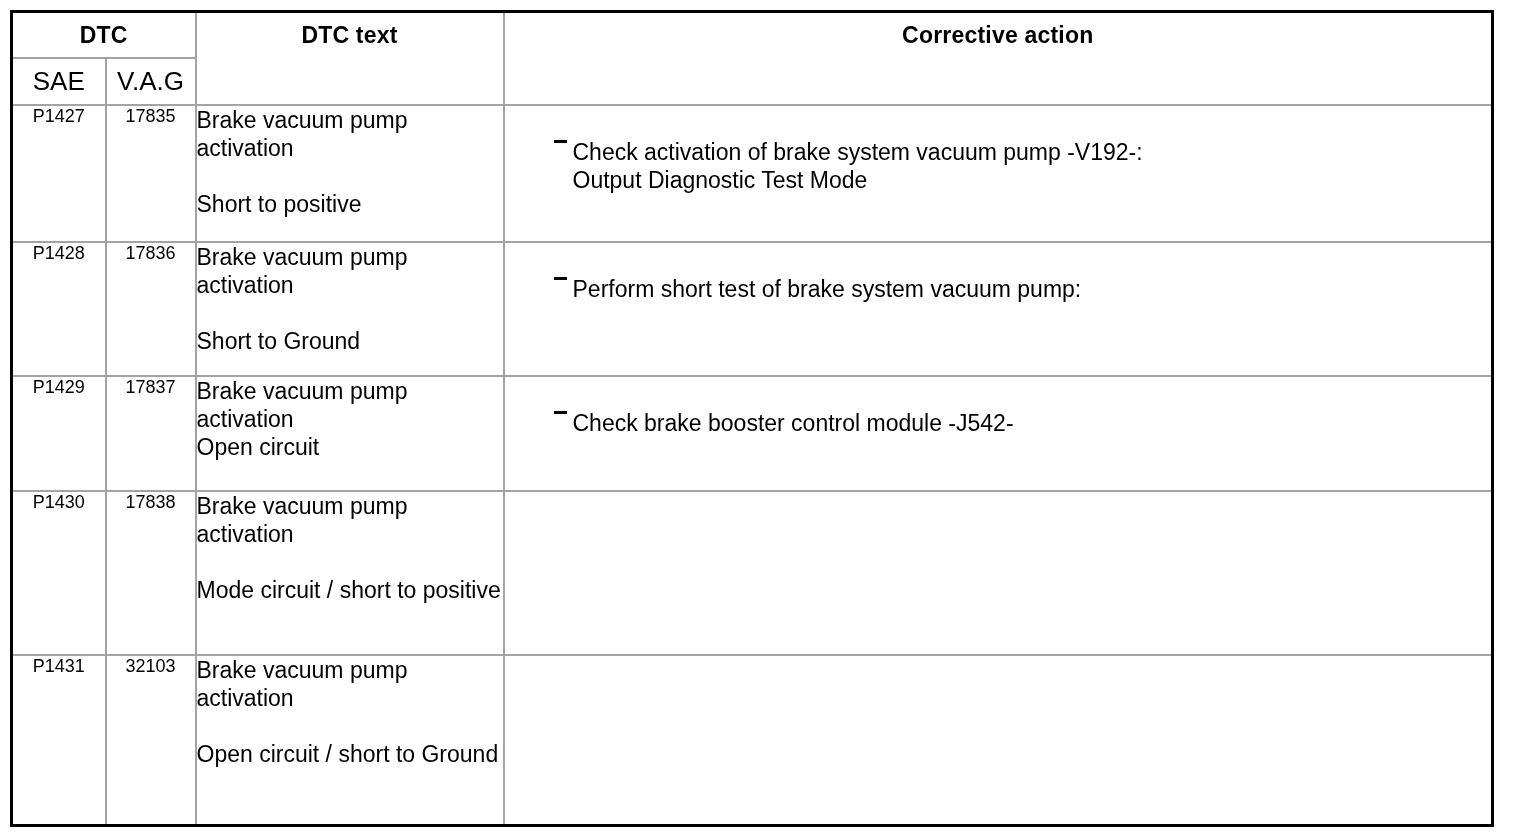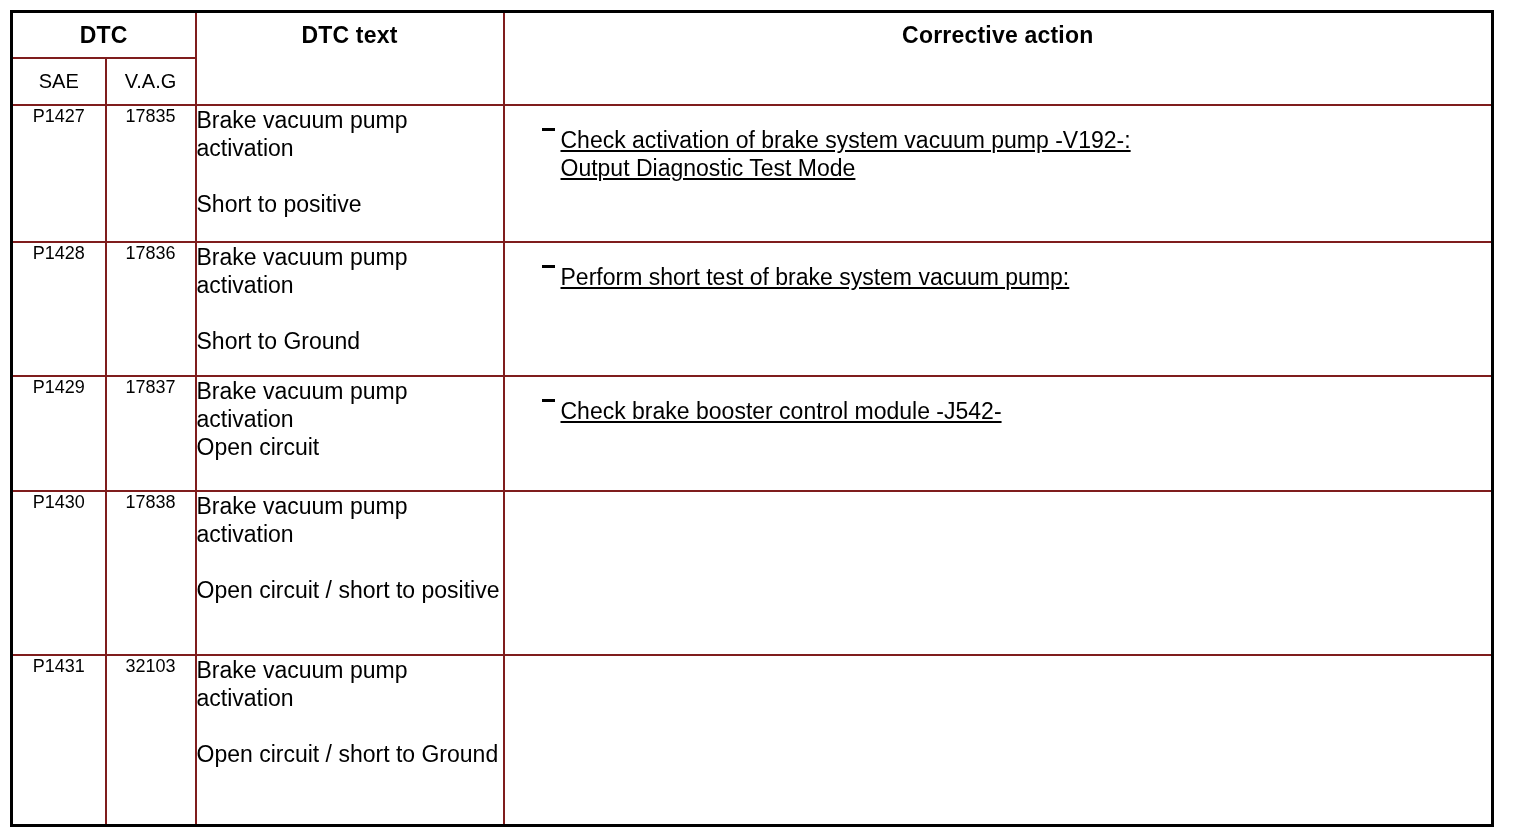--- a/index.html
+++ b/index.html
@@ -27,21 +27,21 @@
     left: 10px;
     top: 10px;
     width: 1481px;
     border-collapse: collapse;
     table-layout: fixed;
     background: #ffffff;
   }
 
   table.dtc-table td,
   table.dtc-table th {
-    border: 2px solid #7f1d1d;
+    border: 2px solid #a3a3a3;
     padding: 0;
     vertical-align: top;
     background: #ffffff;
   }
 
   
   table.dtc-table {
     border: 3px solid #000000;
   }
 
@@ -55,21 +55,21 @@
   th.hdr {
     font-weight: bold;
     font-size: 23px;
     text-align: center;
     height: 44px;
     line-height: 44px;
     letter-spacing: 0.2px;
   }
   th.hdr-sub {
     font-weight: normal;
-    font-size: 20px;
+    font-size: 26px;
     text-align: center;
     height: 45px;
     line-height: 45px;
   }
 
   
   td.code-cell {
     font-size: 18px;
     text-align: center;
     padding-top: 11px;
@@ -90,23 +90,22 @@
   .text-block { white-space: pre-line; }
 
   .gap {
     display: block;
     height: 28px;
   }
 
   
   ul.action-list {
     list-style: none;
-    margin: 4px;
+    margin: 16px;
     padding: 16px 0 0 52px;
-    text-decoration: underline;
   }
   ul.action-list li {
     position: relative;
     margin: 0 0 0 0;
     padding: 0;
     line-height: 28px;
     white-space: pre-line;
   }
   ul.action-list li .bullet-dash {
     position: absolute;
@@ -175,21 +174,21 @@
           <td class="text-cell"><span class="text-block">Brake vacuum pump activation</span><br><span class="text-block">Open circuit</span></td>
           <td class="action-cell">
             <ul class="action-list">
               <li><span class="bullet-dash"></span><span>Check brake booster control module -J542-</span></li>
             </ul>
           </td>
         </tr>
         <tr class="row-4">
           <td class="code-cell">P1430</td>
           <td class="code-cell">17838</td>
-          <td class="text-cell"><span class="text-block">Brake vacuum pump activation</span><span class="gap"></span><span class="text-block">Open circuit / short to positive</span></td>
+          <td class="text-cell"><span class="text-block">Brake vacuum pump activation</span><span class="gap"></span><span class="text-block">Mode circuit / short to positive</span></td>
           <td class="action-cell"></td>
         </tr>
         <tr class="row-5">
           <td class="code-cell">P1431</td>
           <td class="code-cell">32103</td>
           <td class="text-cell"><span class="text-block">Brake vacuum pump activation</span><span class="gap"></span><span class="text-block">Open circuit / short to Ground</span></td>
           <td class="action-cell"></td>
         </tr>
       </tbody>
   </table>

